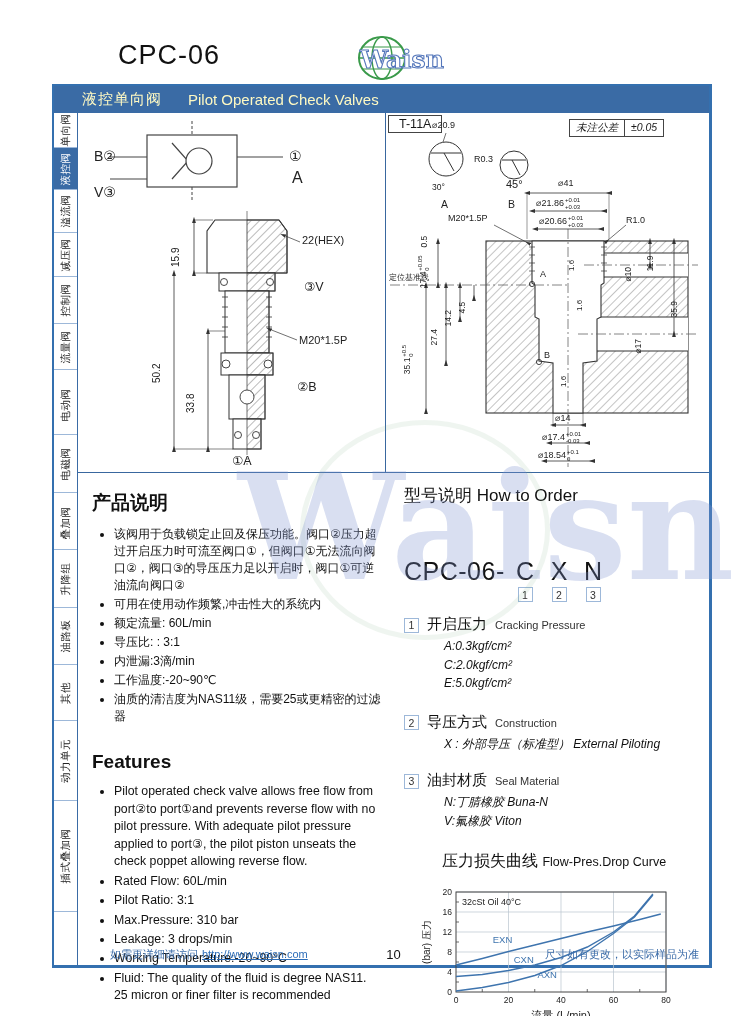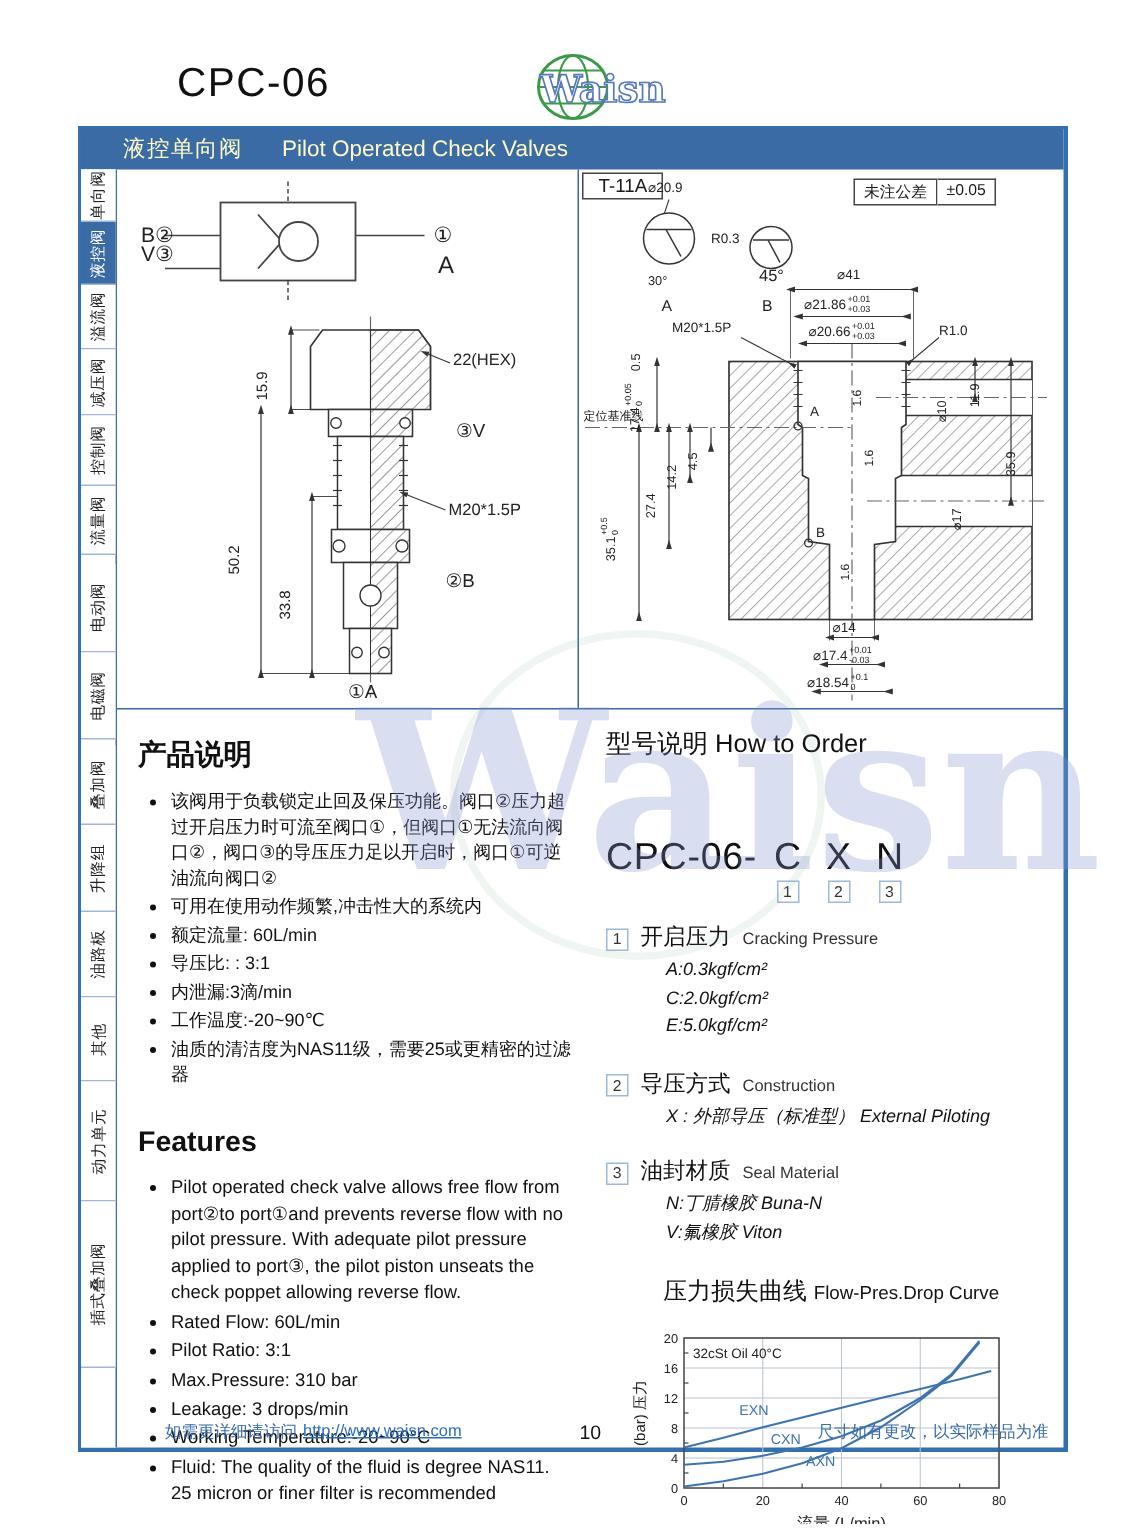--- a/index.html
+++ b/index.html
@@ -34,21 +34,21 @@
   .pane-right { flex:1; border-left:1.5px solid #39679F; }
   .pane svg { position:absolute; left:0; top:0; }
   .dim { position:absolute; font-size:9px; color:#222; white-space:nowrap; line-height:1; z-index:3; }
   .rot { transform:rotate(-90deg); transform-origin:left bottom; }
   .tolwrap { display:inline-flex; align-items:center; }
   .tolwrap i { font-style:normal; }
   .tol { display:inline-flex; flex-direction:column; font-size:6px; line-height:1.1; margin-left:1px; }
   .tol b { font-weight:normal; }
   .portlbl { font-size:14px;text-align:right; }
   .t11a-box { position:absolute; left:2px; top:2px; border:1px solid #444; padding:1px 10px; font-size:12.5px; background:#fff; z-index:3; }
-  .tolbox { position:absolute; left:183px; top:6px; display:flex; font-size:10.5px; z-index:3; }
+  .tolbox { position:absolute; left:183px; top:6px; display:flex; font-size:10.5px; z-index:3;font-style:italic; }
   .tolbox div { border:1px solid #444; padding:1px 6px; background:#fff; }
   .tolbox div + div { border-left:none; }
 
   
   .lower { position:absolute; left:0; top:361px; right:0; bottom:22px; display:flex; }
   .col-left { width:310px; padding:10px 6px 0 14px; }
   .col-right { flex:1; padding:10px 4px 0 16px; position:relative; }
   h2.sec { font-size:19px; font-weight:600; margin:6px 0 10px 0; color:#111; }
   ul.blist { list-style:disc; margin-left:22px; }
   ul.blist li { font-size:12px; line-height:1.42; margin-bottom:2px; color:#111; }
@@ -218,21 +218,21 @@
               <line x1="116" y1="160" x2="129" y2="160" stroke="#333" stroke-width="0.6"></line>
               <line x1="96" y1="160" x2="96" y2="336" stroke="#333" stroke-width="0.8" marker-start="url(#ar1)" marker-end="url(#ar1)"></line>
               <line x1="96" y1="336" x2="155" y2="336" stroke="#333" stroke-width="0.6"></line>
               <line x1="130" y1="218" x2="130" y2="336" stroke="#333" stroke-width="0.8" marker-start="url(#ar1)" marker-end="url(#ar1)"></line>
               <line x1="130" y1="218" x2="147" y2="218" stroke="#333" stroke-width="0.6"></line>
 
               <line x1="205" y1="122" x2="222" y2="129" stroke="#333" stroke-width="0.7" marker-start="url(#ar1)"></line>
               <line x1="191" y1="216" x2="219" y2="227" stroke="#333" stroke-width="0.7" marker-start="url(#ar1)"></line>
             </svg>
             <span class="dim portlbl" style="left:16px;top:36px">B②</span>
-            <span class="dim portlbl" style="left:16px;top:49px">V③</span>
+            <span class="dim portlbl" style="left:16px;top:72px">V③</span>
             <span class="dim portlbl" style="left:211px;top:36px">①</span>
             <span class="dim portlbl" style="left:214px;top:57px;font-size:16px">A</span>
             <span class="dim rot" style="left:103px;top:144px;font-size:10px">15.9</span>
             <span class="dim rot" style="left:84px;top:260px;font-size:10px">50.2</span>
             <span class="dim rot" style="left:118px;top:290px;font-size:10px">33.8</span>
             <span class="dim" style="left:224px;top:122px;font-size:11px">22(HEX)</span>
             <span class="dim" style="left:226px;top:168px;font-size:12.5px">③V</span>
             <span class="dim" style="left:221px;top:222px;font-size:11px">M20*1.5P</span>
             <span class="dim" style="left:219px;top:268px;font-size:12.5px">②B</span>
             <span class="dim" style="left:154px;top:342px;font-size:12.5px">①A</span>

